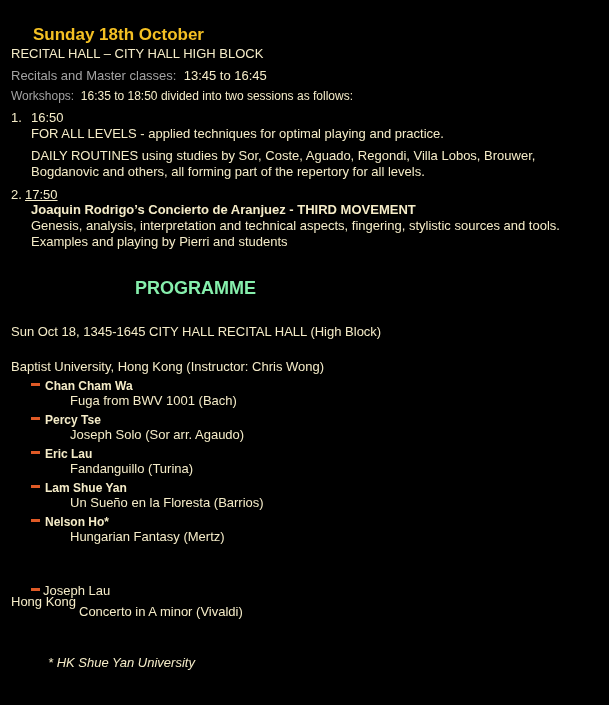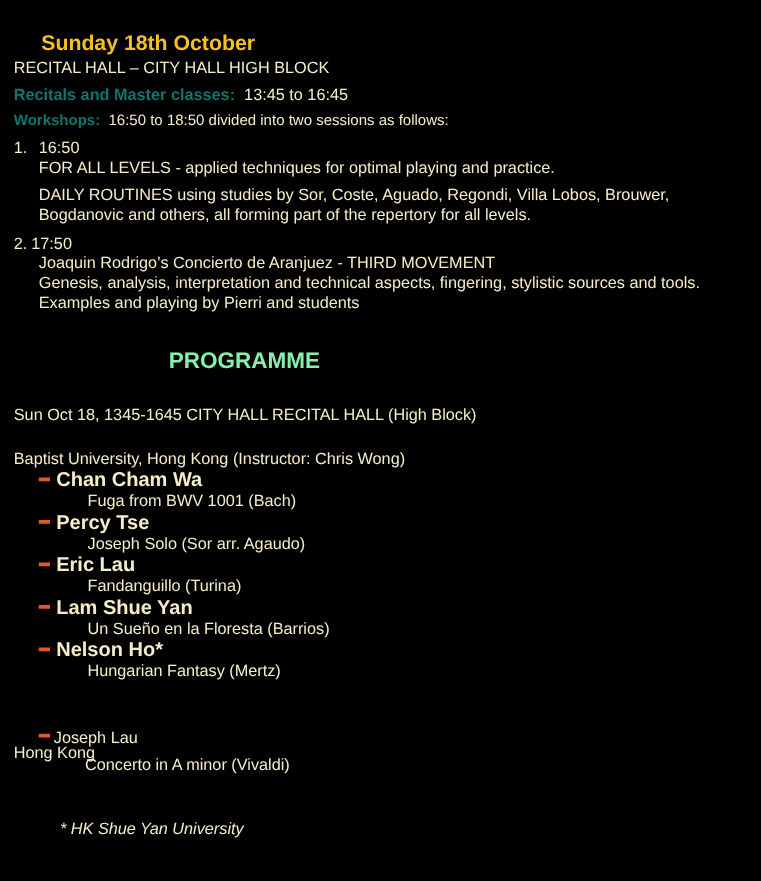--- a/index.html
+++ b/index.html
@@ -1,48 +1,48 @@
 <!DOCTYPE html>
 <html><head>
 <meta charset="utf-8">
 <style>
   html, body { margin:0; padding:0; background:#000; }
   body { width:609px; height:705px; overflow:hidden; position:relative;
          font-family:"Liberation Sans", sans-serif; color:#f5ecc8; }
   .abs { position:absolute; white-space:nowrap; }
   .title { color:#f4c023; font-weight:bold; font-size:17px; }
   .cream { color:#f5ecc8; font-size:13px; }
-  .gold { color:#0f766e; font-size:13px;font-weight:bold; }
-  .bold { font-weight:normal; }
+  .gold { color:#a3a3a3; font-size:13px; }
+  .bold { font-weight:bold; }
   .prog { color:#86efac; font-weight:bold; font-size:18px; }
   .dash { display:inline-block; width:9px; height:3px; background:#e05a26; vertical-align:middle; margin-right:5px; position:relative; top:-1px; }
-  .name { font-weight:bold; font-size:16px; color:#f5ecc8; }
+  .name { font-weight:bold; font-size:12px; color:#f5ecc8; }
 </style>
 </head>
 <body>
 
 <div class="abs title" style="left:11px;top:25px;margin-left:22px;">Sunday 18th October</div>
 <div class="abs cream" style="left:11px;top:46px;">RECITAL HALL – CITY HALL HIGH BLOCK</div>
 <div class="abs" style="left:11px;top:68px;font-size:13px;">
   <span class="gold">Recitals and Master classes:</span>&nbsp;
   <span class="cream">13:45 to 16:45</span>
 </div>
 <div class="abs" style="left:11px;top:89px;font-size:12px;">
   <span class="gold" style="font-size:12px;">Workshops:</span>&nbsp;
-  <span class="cream" style="font-size:12px;">16:50 to 18:50 divided into two sessions as follows:</span>
+  <span class="cream" style="font-size:12px;">16:35 to 18:50 divided into two sessions as follows:</span>
 </div>
 
 <div class="abs cream" style="left:11px;top:110px;">1.</div>
 <div class="abs cream" style="left:31px;top:110px;">16:50</div>
 <div class="abs cream" style="left:31px;top:126px;">FOR ALL LEVELS - applied techniques for optimal playing and practice.</div>
 <div class="abs cream" style="left:31px;top:148px;">DAILY ROUTINES using studies by Sor, Coste, Aguado, Regondi, Villa Lobos, Brouwer,</div>
 <div class="abs cream" style="left:31px;top:164px;">Bogdanovic and others, all forming part of the repertory for all levels.</div>
 
 <div class="abs cream" style="left:11px;top:187px;">2.</div>
-<div class="abs cream" style="left:25px;top:187px;">17:50</div>
+<div class="abs cream" style="left:25px;top:187px;text-decoration:underline;">17:50</div>
 <div class="abs cream bold" style="left:31px;top:202px;">Joaquin Rodrigo’s Concierto de Aranjuez - THIRD MOVEMENT</div>
 <div class="abs cream" style="left:31px;top:218px;">Genesis, analysis, interpretation and technical aspects, fingering, stylistic sources and tools.</div>
 <div class="abs cream" style="left:31px;top:234px;">Examples and playing by Pierri and students</div>
 
 <div class="abs prog" style="left:135px;top:278px;">PROGRAMME</div>
 <div class="abs cream" style="left:11px;top:324px;">Sun Oct 18, 1345-1645 CITY HALL RECITAL HALL (High Block)</div>
 
 <div class="abs cream" style="left:11px;top:359px;">Baptist University, Hong Kong (Instructor: Chris Wong)</div>
 
 <div class="abs" style="left:31px;top:376px;"><span class="dash"></span><span class="name">Chan Cham Wa</span></div>
@@ -55,15 +55,15 @@
 <div class="abs cream" style="left:70px;top:461px;">Fandanguillo (Turina)</div>
 
 <div class="abs" style="left:31px;top:478px;"><span class="dash"></span><span class="name">Lam Shue Yan</span></div>
 <div class="abs cream" style="left:70px;top:495px;">Un Sueño en la Floresta (Barrios)</div>
 
 <div class="abs" style="left:31px;top:512px;"><span class="dash"></span><span class="name">Nelson Ho*</span></div>
 <div class="abs cream" style="left:70px;top:529px;">Hungarian Fantasy (Mertz)</div>
 
 <div class="abs cream" style="left:11px;top:562px;margin-top:32px;">Hong Kong</div>
 <div class="abs" style="left:31px;top:581px;"><span class="dash" style="margin-right:3px;"></span><span class="cream">Joseph Lau</span></div>
-<div class="abs cream" style="left:68px;top:604px;">Concerto in A minor (Vivaldi)</div>
+<div class="abs cream" style="left:79px;top:604px;">Concerto in A minor (Vivaldi)</div>
 
 <div class="abs cream" style="left:48px;top:655px;font-style:italic;">* HK Shue Yan University</div>
 
 </body></html>

